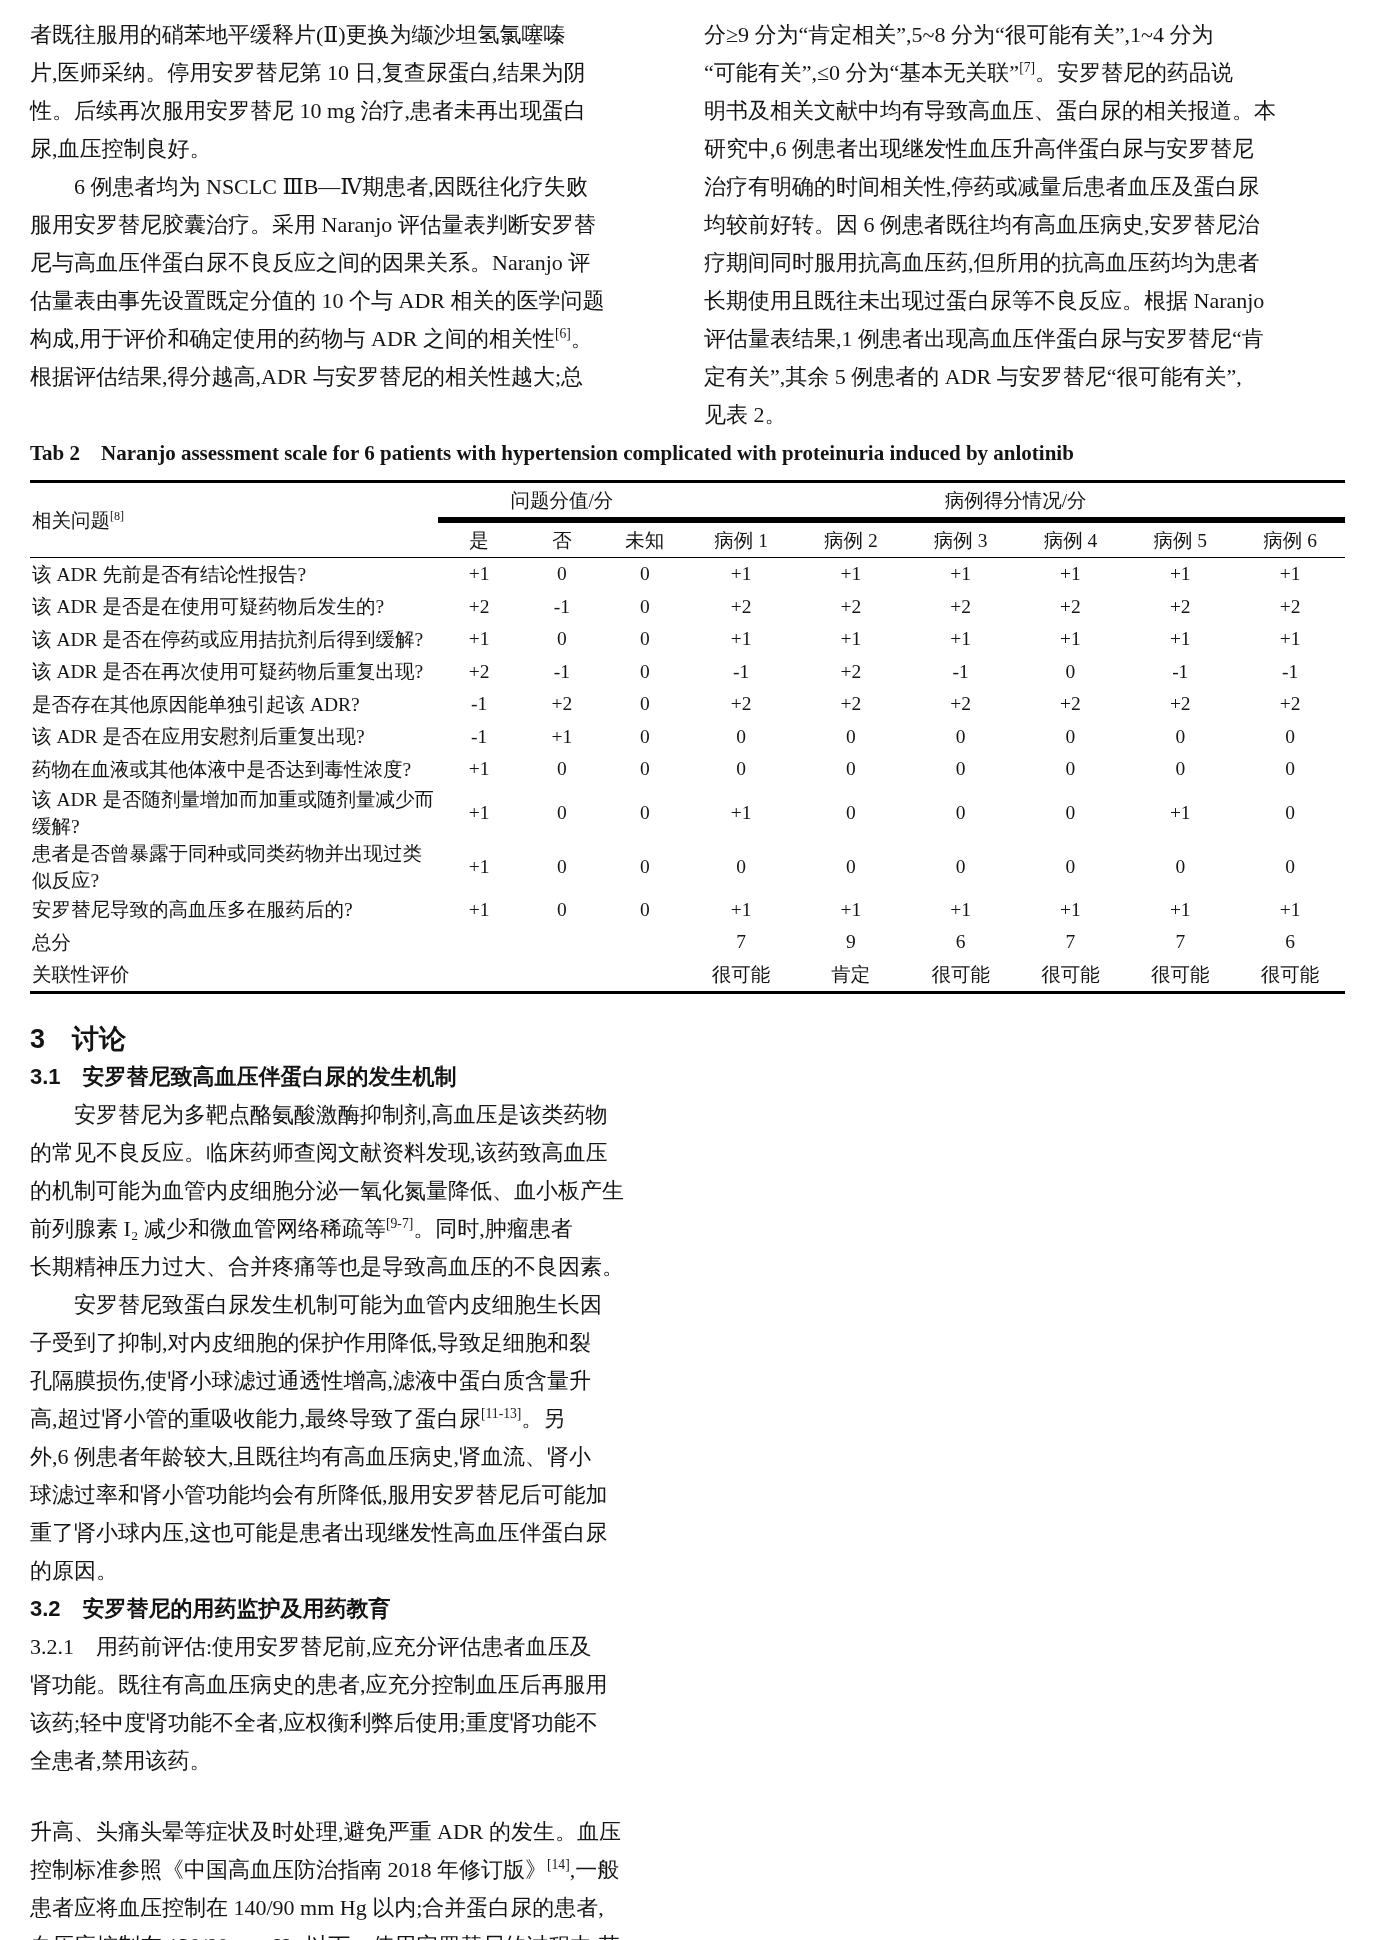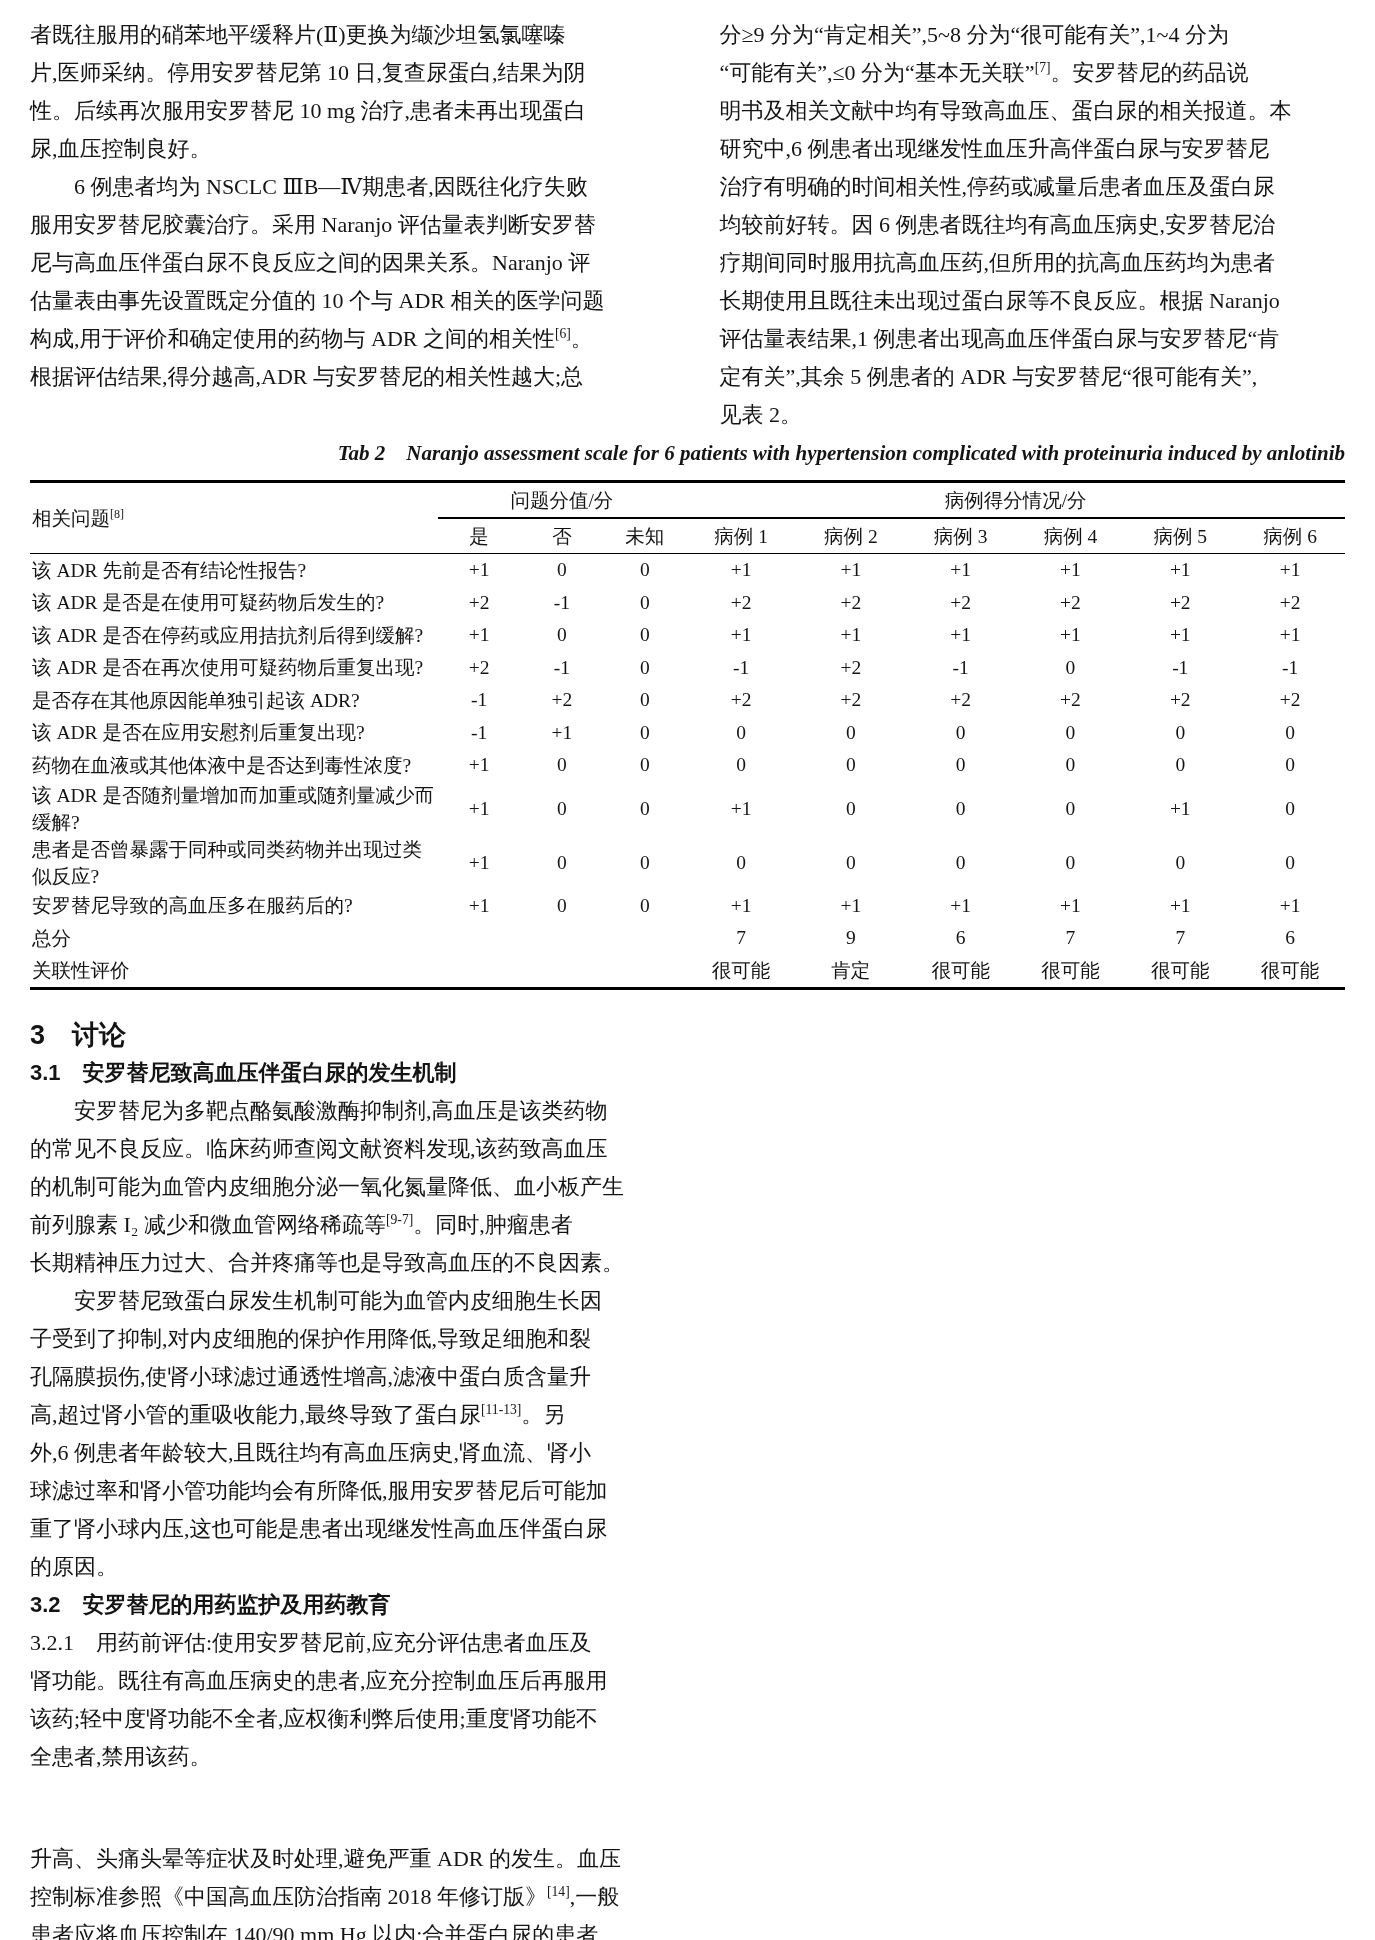--- a/index.html
+++ b/index.html
@@ -7,51 +7,50 @@
     position:relative;
     width:1375px; height:1940px;
     margin:0 auto;
     background:#ffffff;
     color:#141414;
     font-family:"Liberation Serif","DejaVu Serif",serif;
     box-sizing:border-box;
     padding:16px 30px 0 30px;
     overflow:hidden;
   }
-  .cols { display:flex; gap:64px; }
+  .cols { display:flex; gap:33px; }
   .col { flex:1 1 0; font-size:22px; line-height:38px; text-align:justify; }
   .lines { white-space:pre-line; }
   sup { font-size:0.62em; vertical-align:super; line-height:0; }
   .h-sect {
     font-family:"Liberation Sans","DejaVu Sans",sans-serif;
     font-weight:700;
     line-height:38px;
   }
   .h-big { font-size:27px; }
   
   .cap-cn {
     margin-top:12px; text-align:center;
     font-family:"Liberation Sans","DejaVu Sans",sans-serif;
     font-weight:700; font-size:21px; line-height:36px;
   }
   .cap-en {
-    text-align:right; font-weight:700; font-size:21px; line-height:38px;
+    text-align:left; font-weight:700; font-size:21px; line-height:38px;
     font-family:"Liberation Serif","DejaVu Serif",serif;
-    font-style:italic;
   }
   table.naranjo {
     width:100%; border-collapse:collapse; margin-top:8px;
     font-size:19.5px;
     border-top:3px solid #000;
     border-bottom:3px solid #000;
   }
   table.naranjo th, table.naranjo td { font-weight:400; padding:0 2px; }
   table.naranjo thead { border-bottom:1.5px solid #000; }
   th.q-head { text-align:left; vertical-align:middle; padding-left:2px; width:31%;margin-left:42px; }
-  th.grp { border-bottom:2px solid #000000; height:34px; vertical-align:middle; }
+  th.grp { border-bottom:6px solid #000000; height:34px; vertical-align:middle; }
   th.sub { height:34px; vertical-align:middle; }
   col.c-sm { width:6.3%; }
   col.c-case { width:8.35%; }
   td.q { text-align:left; height:32.5px; }
   td.n, th.sub, th.grp { text-align:center; }
   td.n { height:32.5px; }
   
   .discussion { margin-top:26px;flex-direction:column; }
   
   .footer {

